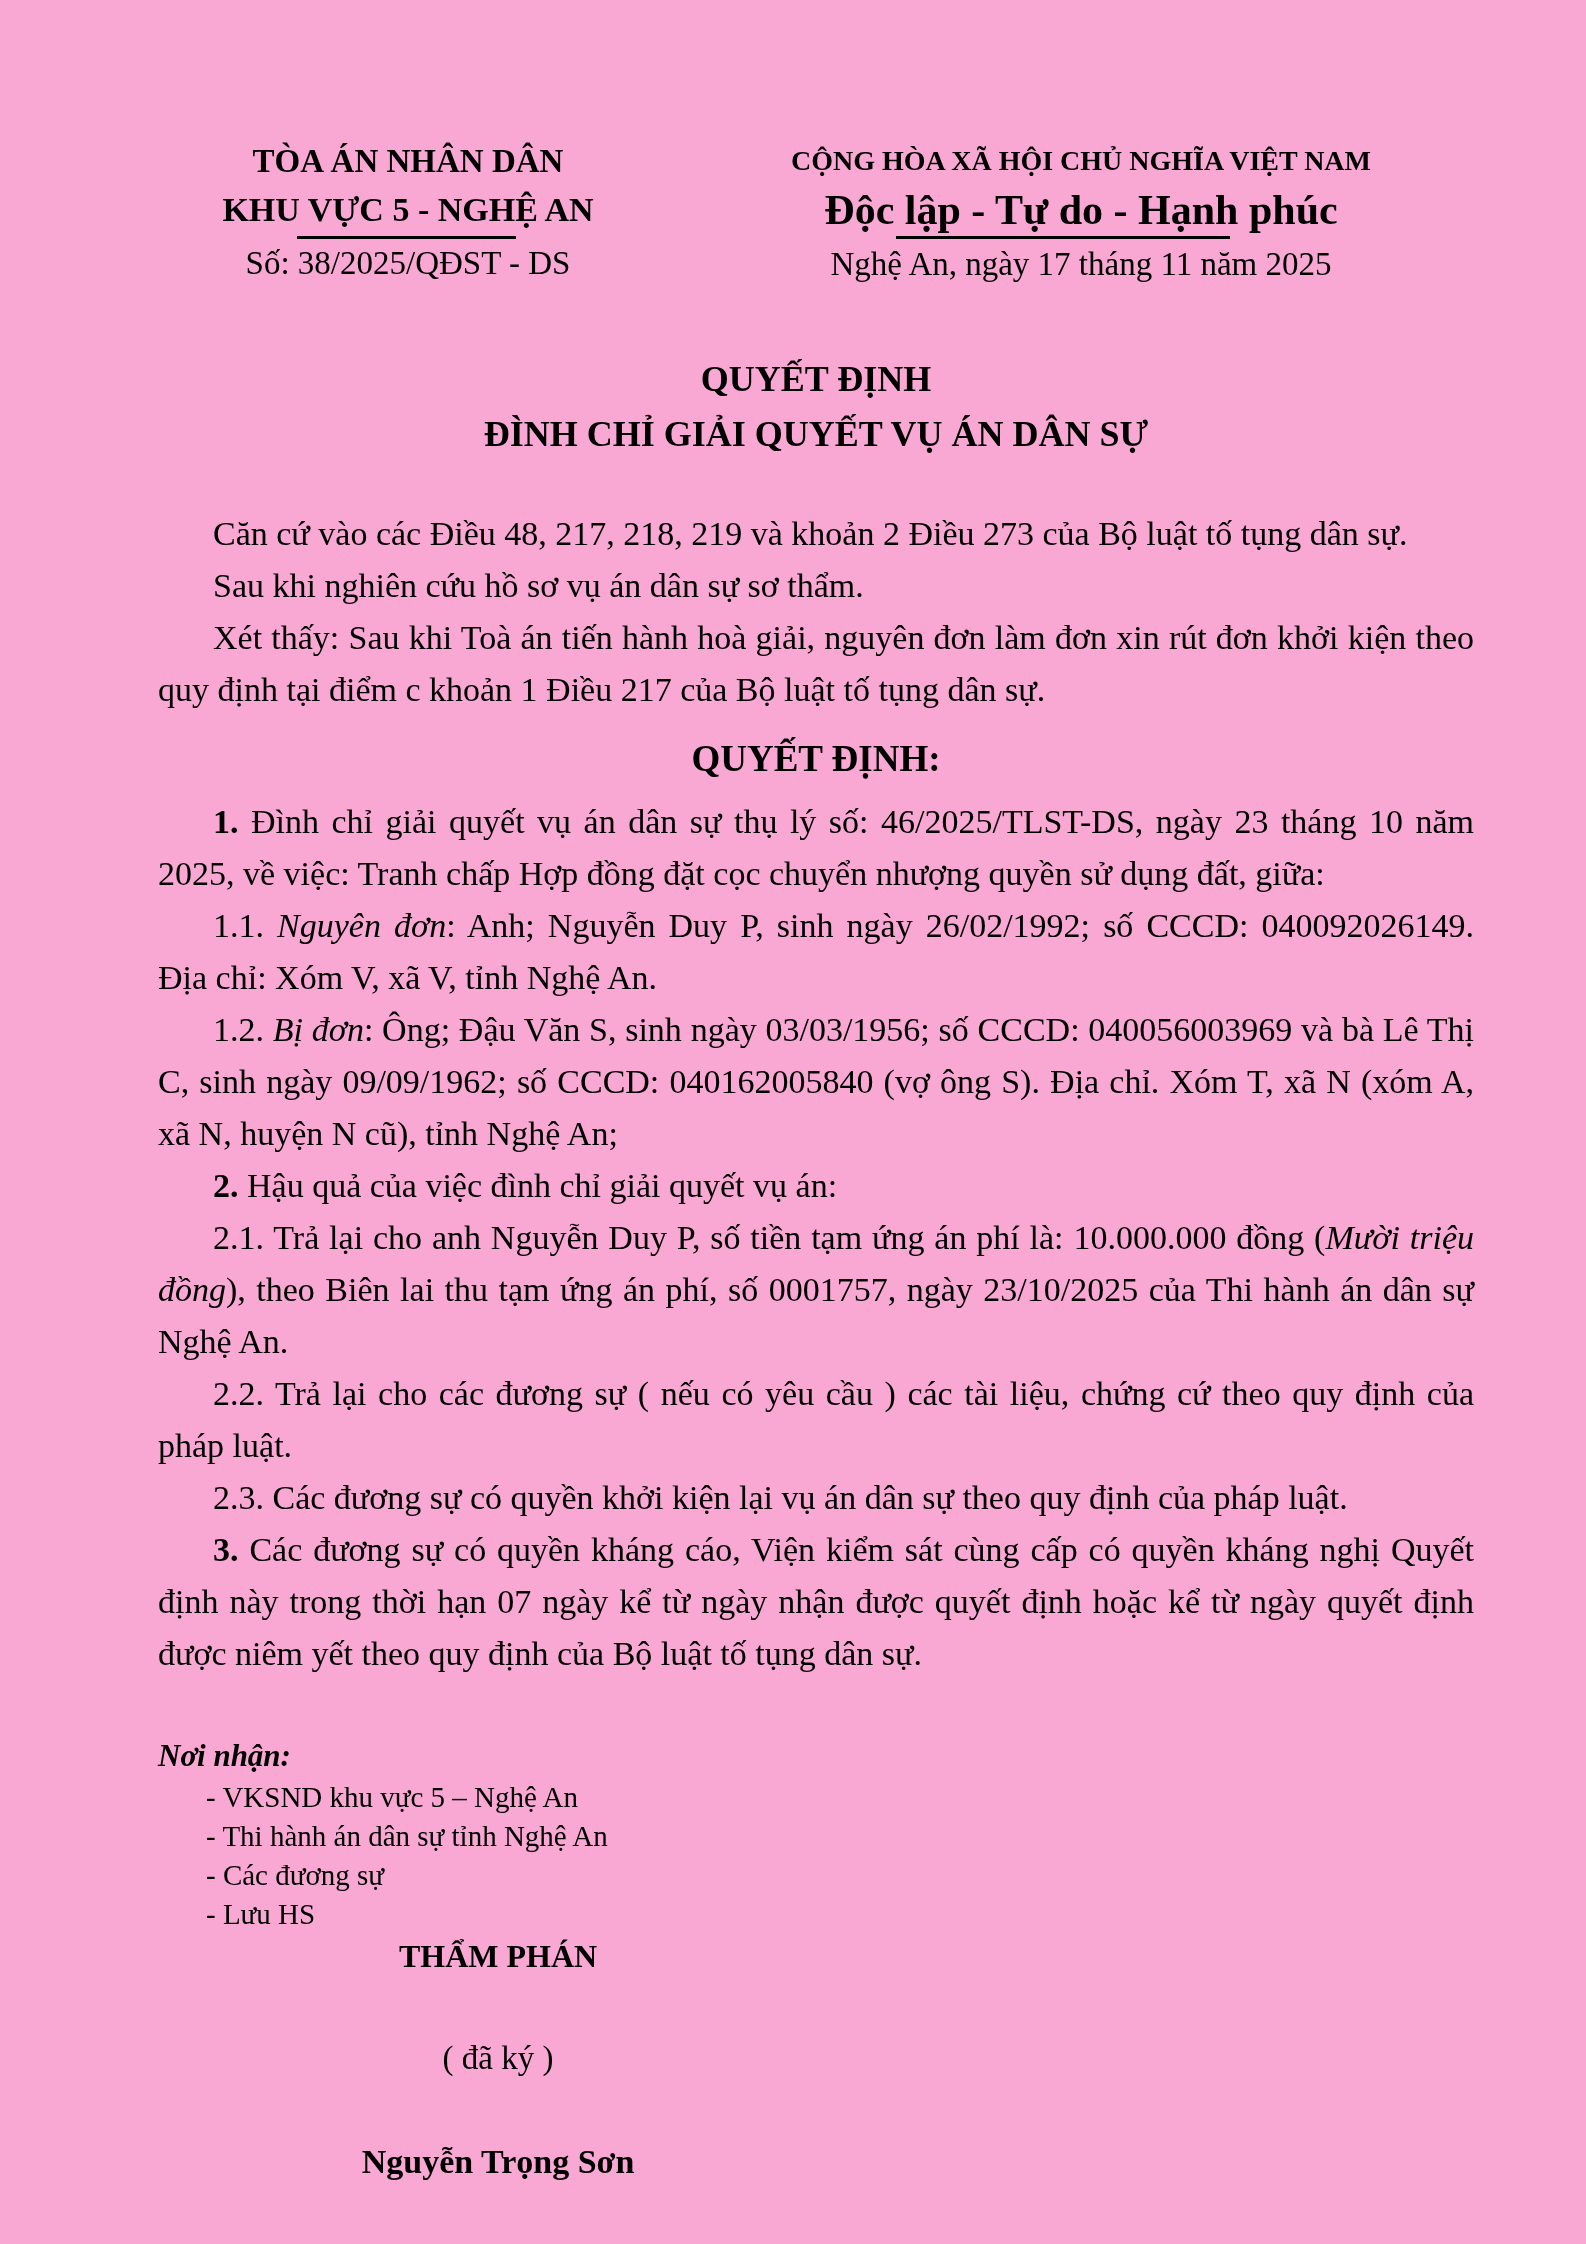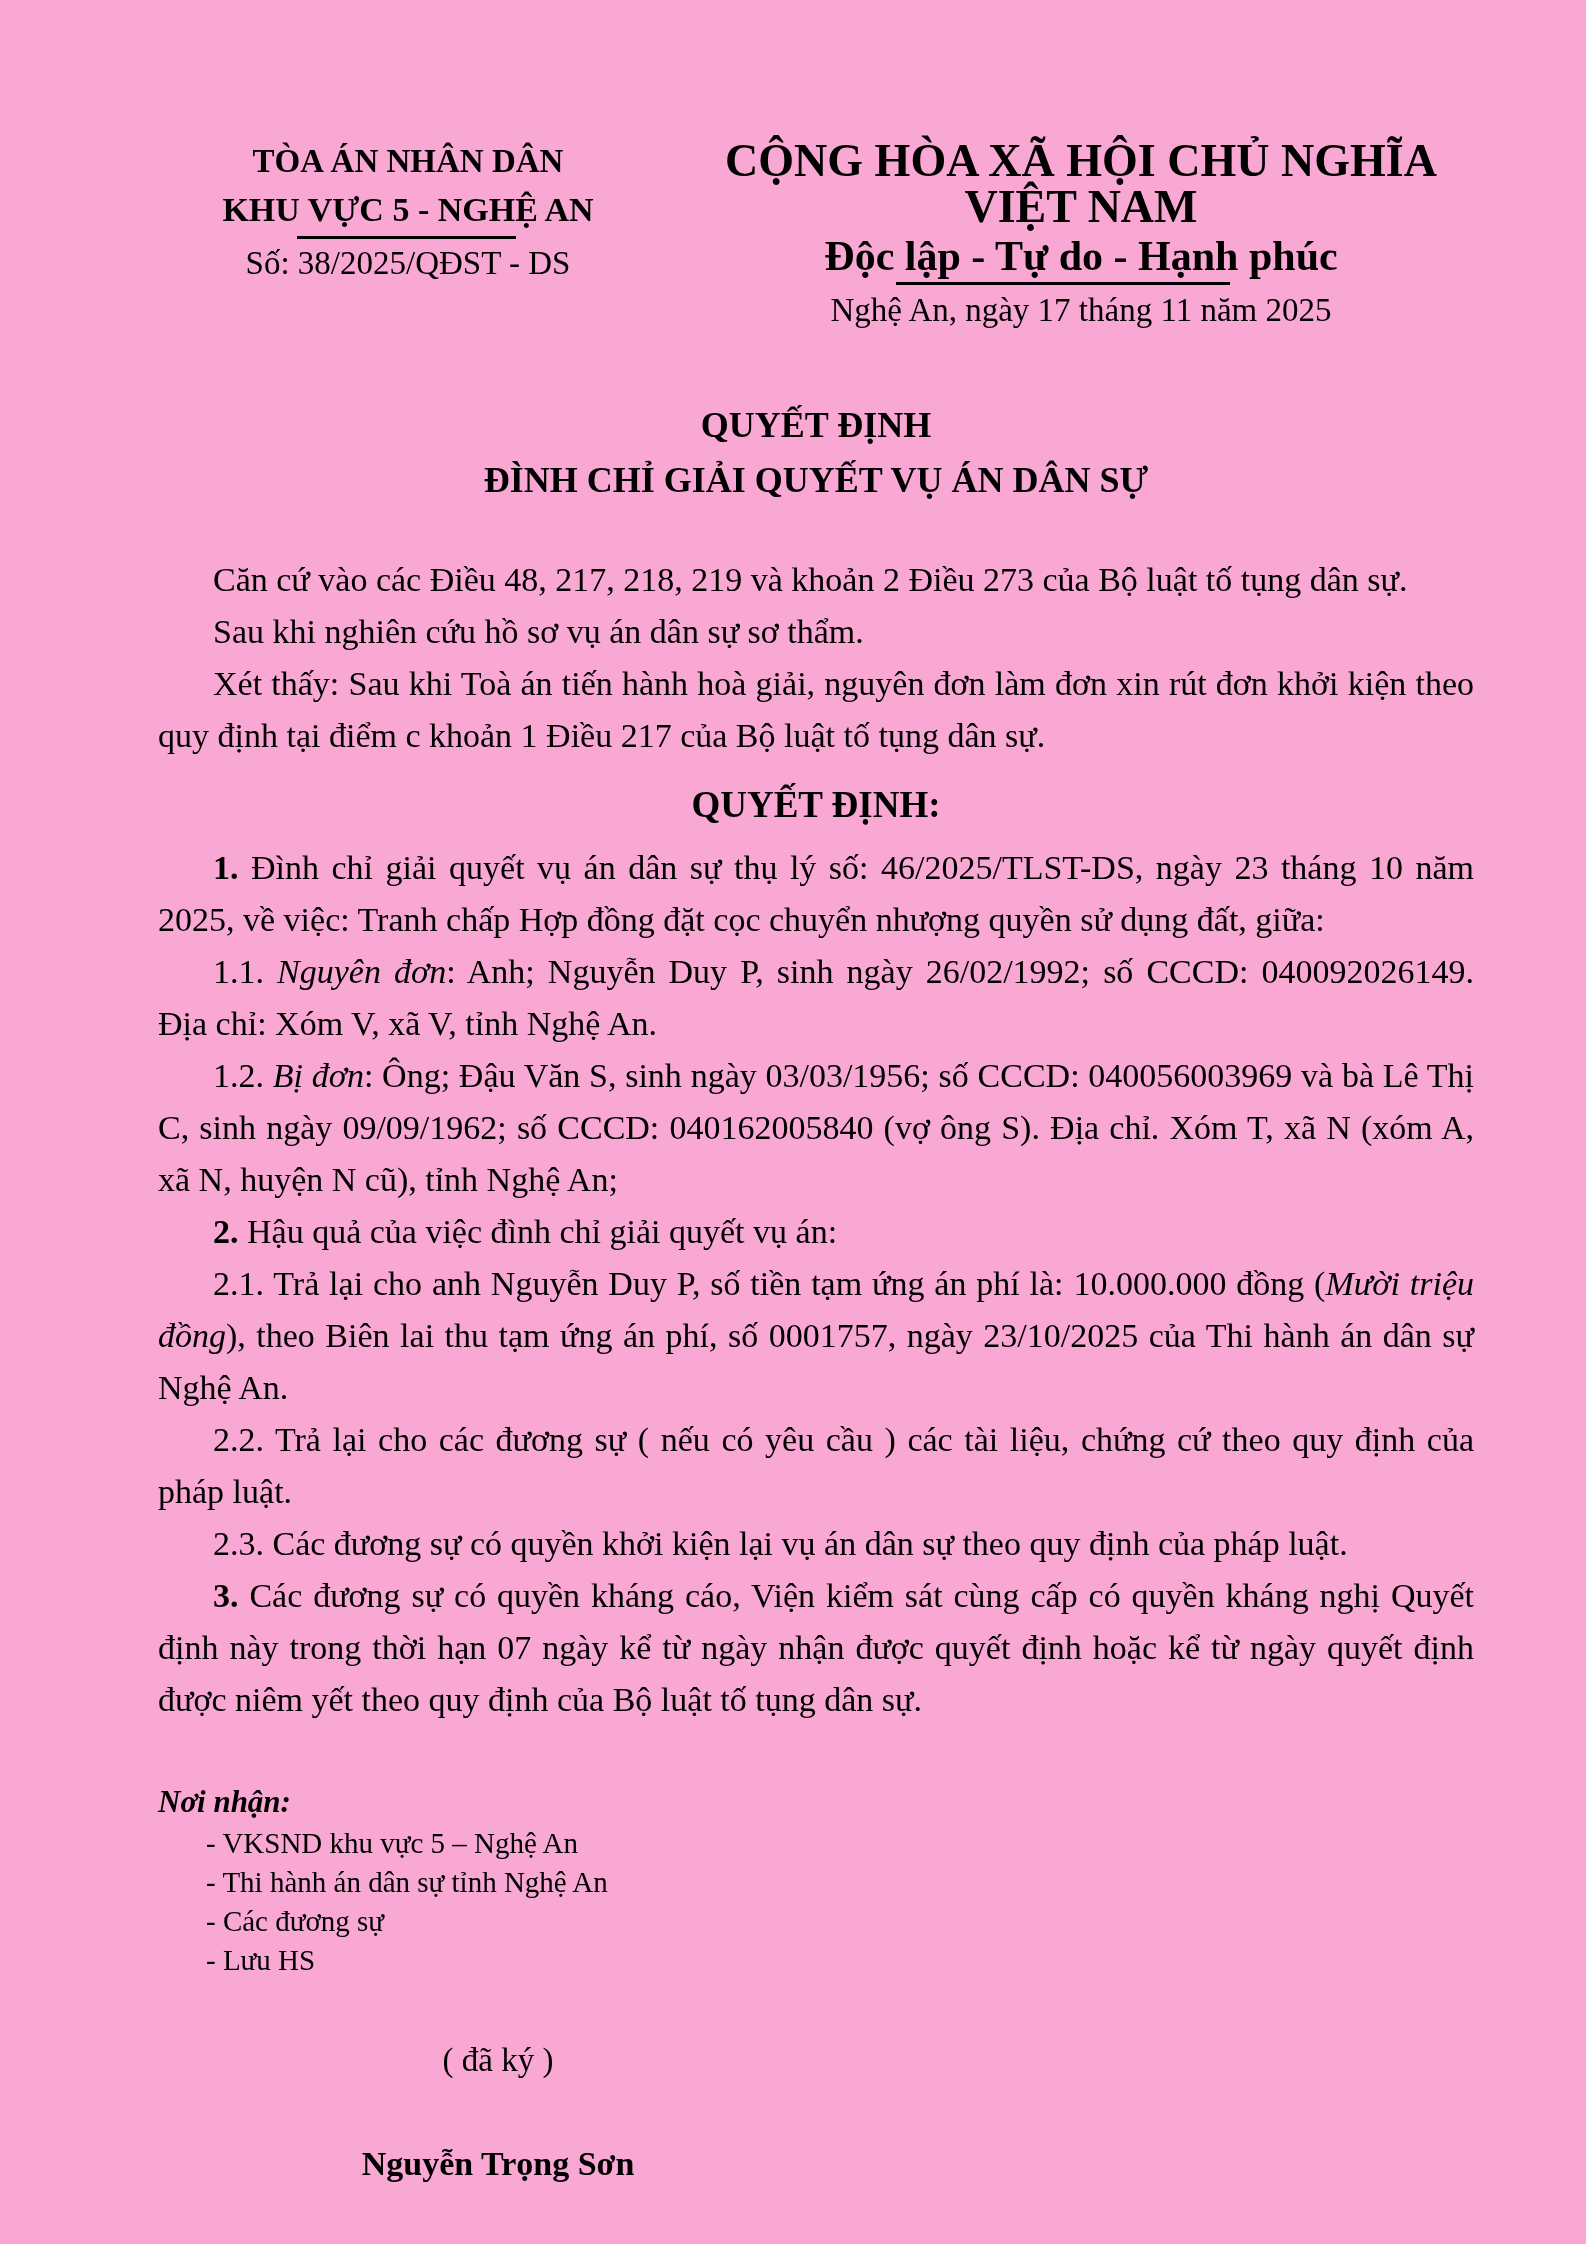--- a/index.html
+++ b/index.html
@@ -8,21 +8,21 @@
     padding:138px 112px 0 158px;
     font-family:"Liberation Serif", "DejaVu Serif", serif;
     color:#000; position:relative; overflow:hidden; background:#f9a8d4;
   }
   .header { display:flex; align-items:flex-start; }
   .hdr-left  { width:500px; text-align:center; }
   .hdr-right { width:786px; margin-left:auto; text-align:center; }
   .court-l1 { font-size:33px; font-weight:bold; line-height:46px; }
   .court-l2 { font-size:34px; font-weight:bold; line-height:52px; }
   .doc-no   { font-size:33px; line-height:54px; }
-  .motto-l1 { font-size:46px; font-weight:bold; line-height:46px; }
+  .motto-l1 { font-size:28px; font-weight:bold; line-height:46px; }
   .motto-l2 { font-size:42px; font-weight:bold; line-height:52px; }
   .place-date { font-size:33px; line-height:56px; }
   .rel { position:relative; display:inline-block; }
   .uline { position:absolute; bottom:-3px; height:0; border-top:3px solid #000; }
   .ul-left  { left:20%; width:59%; }
   .ul-right { left:14%; width:65%; }
 
   .title-block { text-align:center; margin-top:60px; font-weight:bold; font-size:36px; line-height:55px; }
 
   .body-block { margin-top:46px; }
@@ -99,18 +99,19 @@
 
   <div class="footer">
     <div class="f-left">
       <div class="noi-nhan">Nơi nhận:</div>
       <div class="recipient">- VKSND khu vực 5 – Nghệ An</div>
       <div class="recipient">- Thi hành án dân sự tỉnh Nghệ An</div>
       <div class="recipient">- Các đương sự</div>
       <div class="recipient">- Lưu HS</div>
     </div>
     <div class="f-right">
+      <div class="role">THẨM PHÁN</div>
       <div class="signed">( đã ký )</div>
       <div class="sig-name">Nguyễn Trọng Sơn</div>
     </div>
   </div>
 
 </div>
 
 </body></html>

